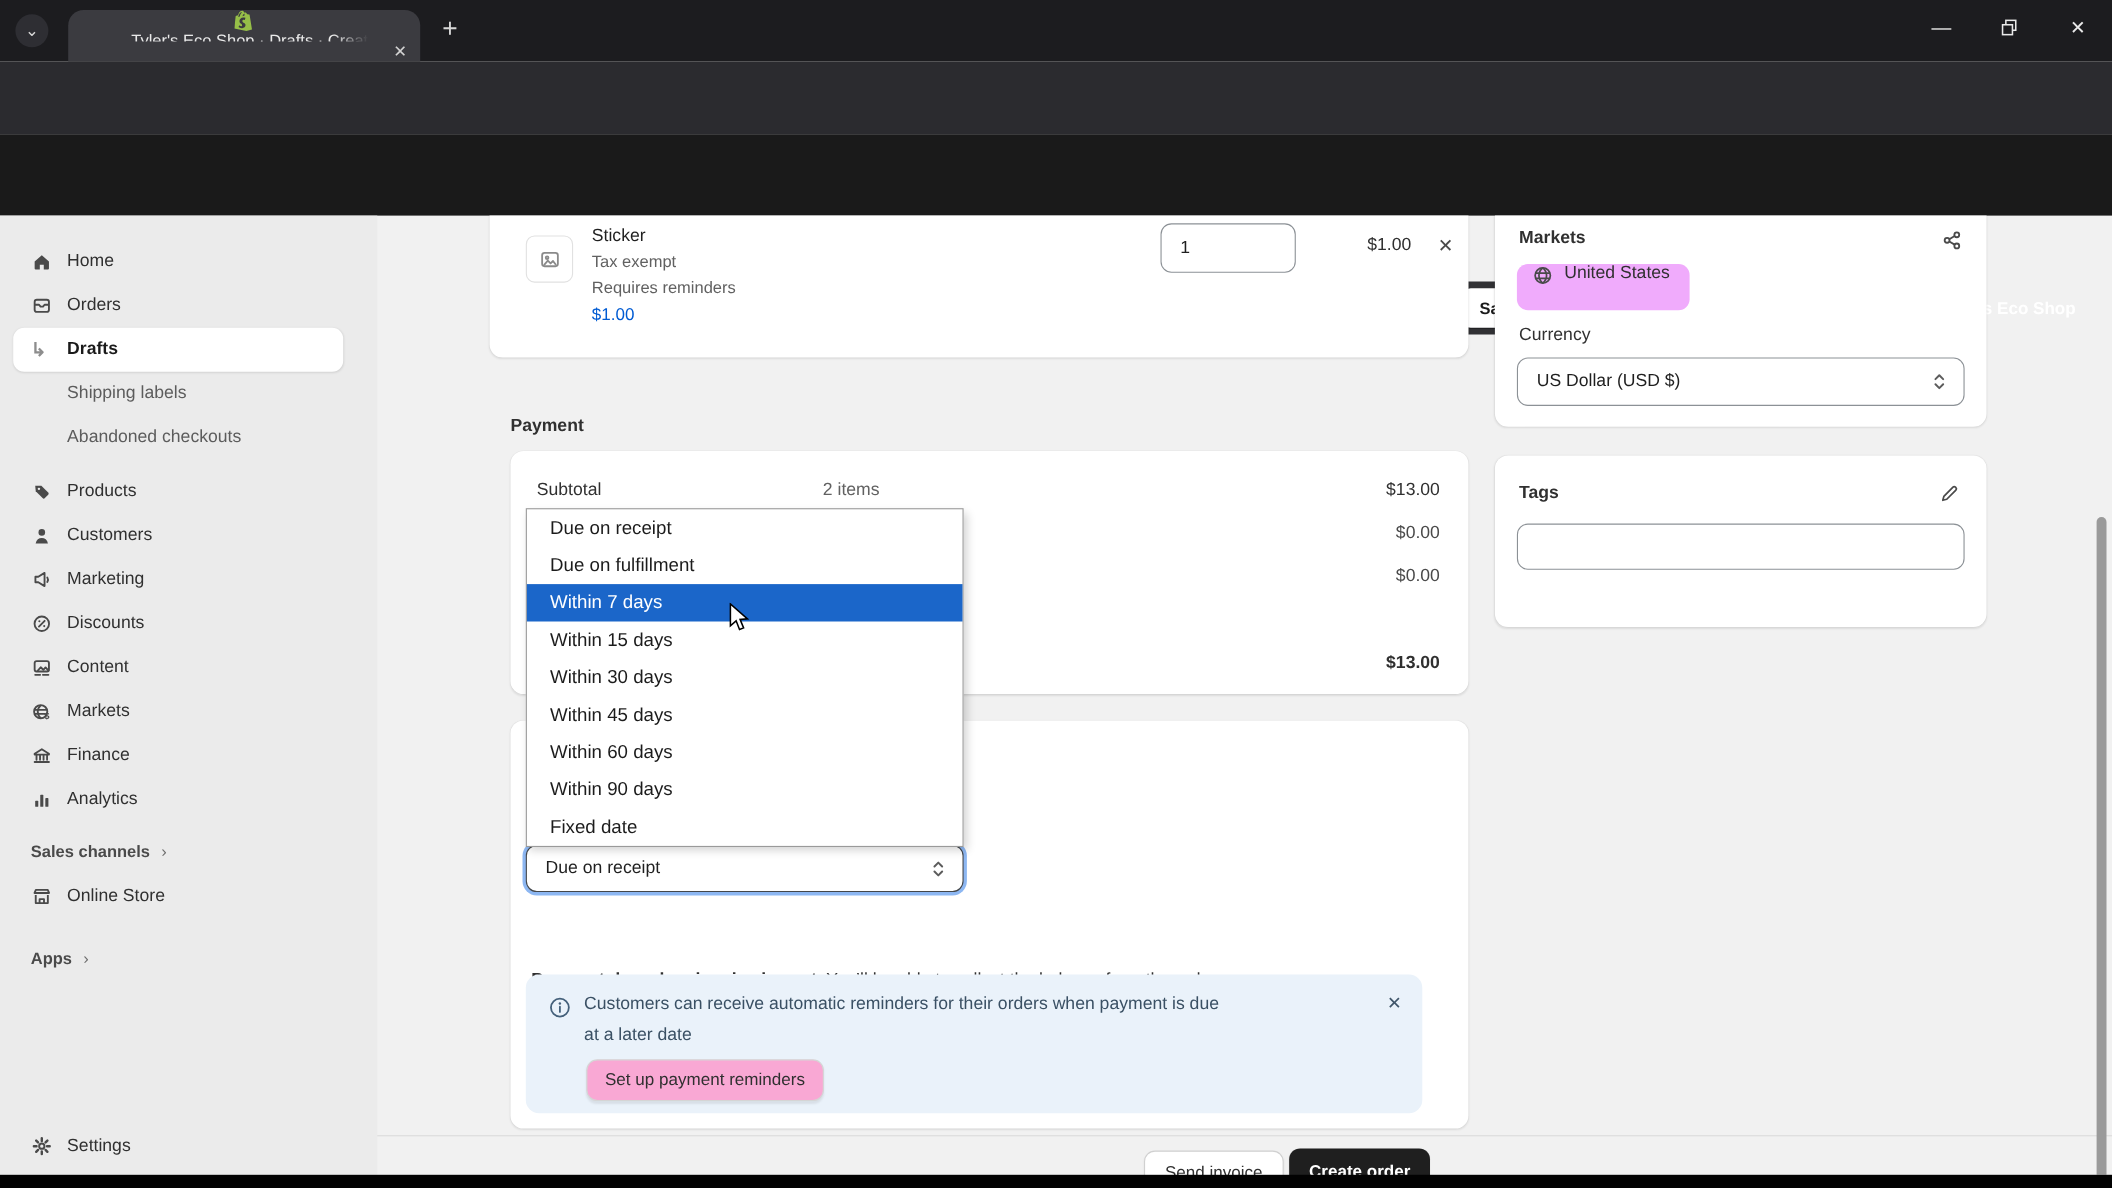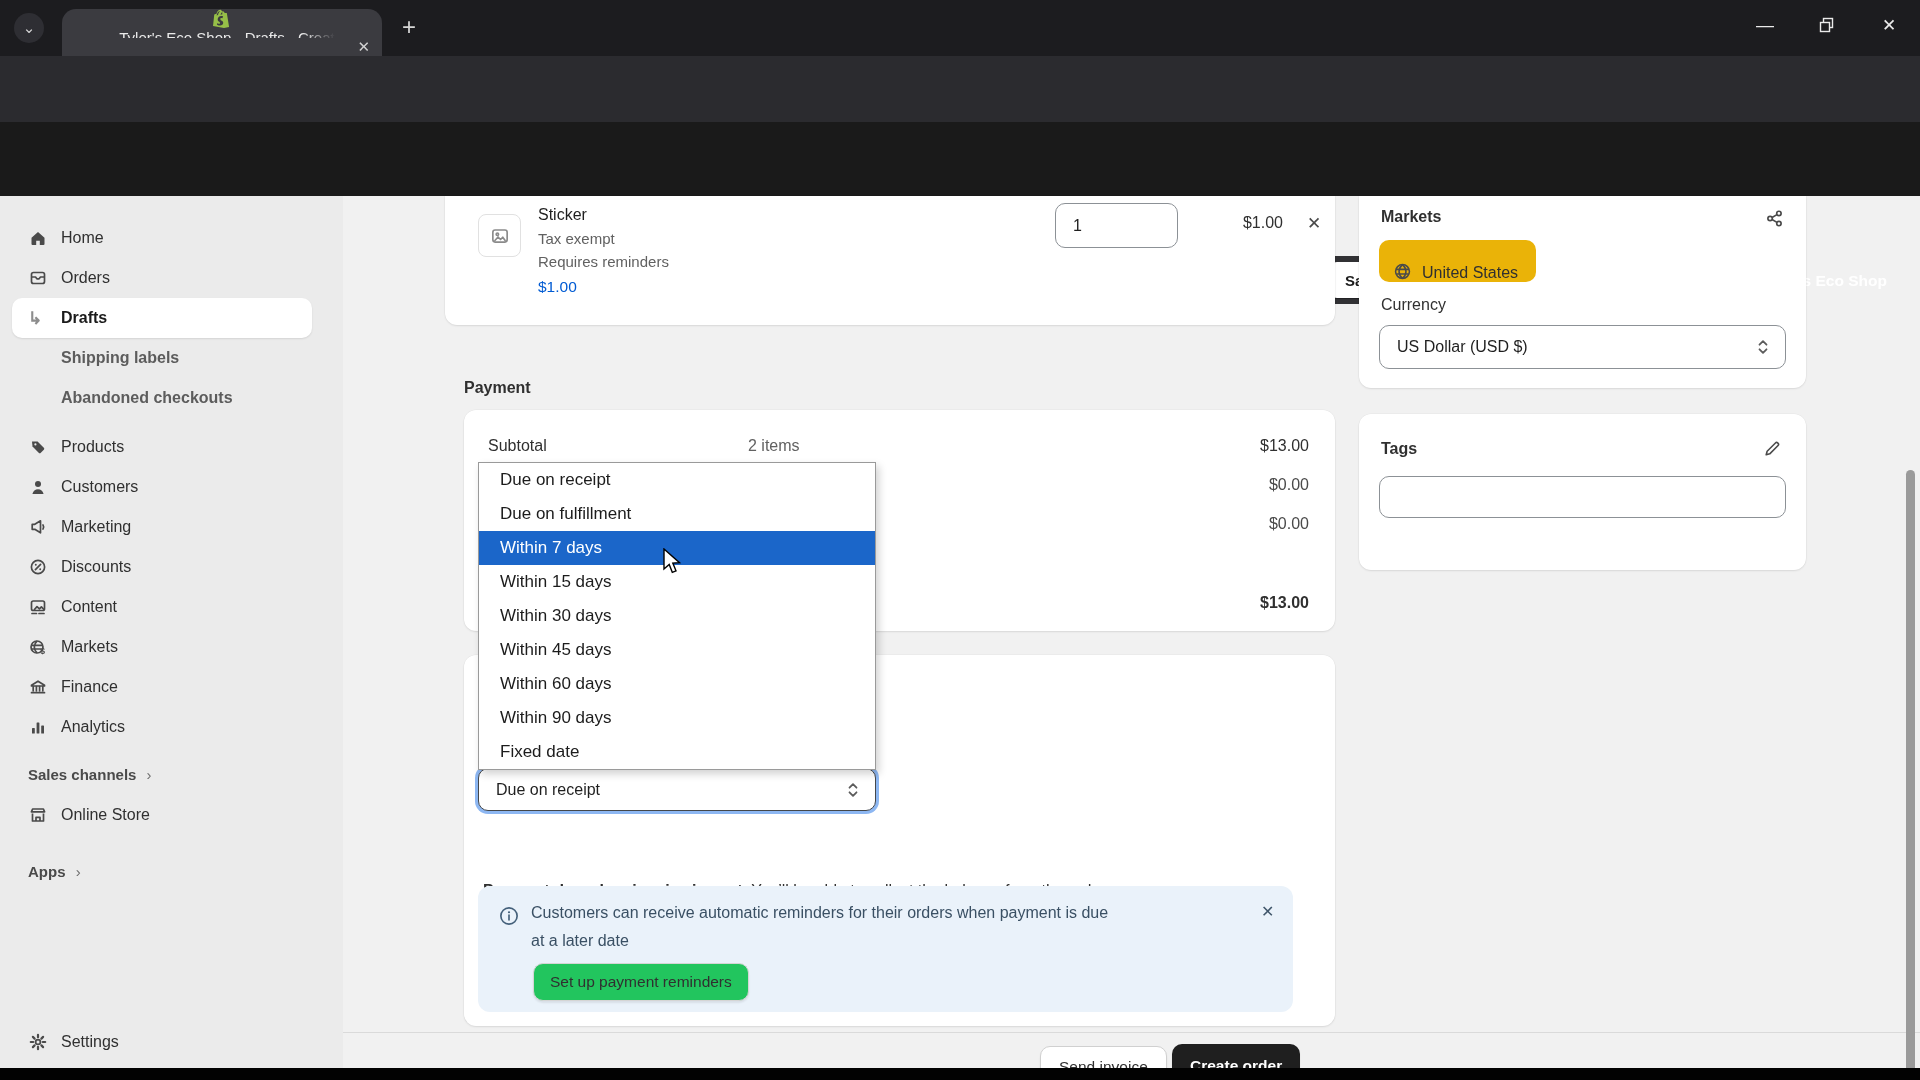--- a/index.html
+++ b/index.html
@@ -57,21 +57,21 @@
   #storechip { left:1716px; top:135px; height:48px; display:flex; align-items:center; }
   #avatar { width:36px; height:36px; border-radius:9px; background:#8a63f3; color:#fff; font-size:11.5px;
     font-weight:bold; display:flex; align-items:center; justify-content:center; }
   #store-name { color:#fff; font-size:15.5px; font-weight:bold; margin-left:11px; }
 
   
   #sidebar { left:0; top:196px; width:343px; height:872px; background:#ebebeb; }
   .nav-item { position:absolute; left:12px; width:300px; height:40px; display:flex; align-items:center;
     padding-left:16px; border-radius:10px; color:#303030; font-size:16px; font-weight:500; }
   .nav-item .ico { width:20px; height:20px; margin-right:13px; flex:0 0 auto; }
-  .nav-item.sub { padding-left:49px; color:#5c5c5c; font-weight:700; }
+  .nav-item.sub { padding-left:49px; color:#5c5c5c; font-weight:400; }
   .nav-item.selected { background:#ffffff; color:#1a1a1a; font-weight:bold;
     box-shadow:0 1px 2px rgba(0,0,0,.10); padding-left:16px; }
   .nav-item.selected .subarrow { width:20px; margin-right:13px; color:#8d8d8d; font-size:17px; }
   .nav-head { position:absolute; left:28px; color:#4a4a4a; font-size:15px; font-weight:bold; }
   .nav-head .chev { color:#6e6e6e; font-weight:normal; margin-left:6px; }
 
   
   .card { position:absolute; background:#fff; border-radius:12px; box-shadow:0 1px 2px rgba(0,0,0,.09), 0 0 0 0.5px rgba(0,0,0,.04); }
   #item-card { left:445px; top:196px; width:890px; height:129px; border-radius:0 0 12px 12px; }
   #thumb { left:33px; top:18px; width:43px; height:43px; border:1px solid #e1e1e1; border-radius:8px;
@@ -100,21 +100,21 @@
   #terms-select { left:14px; top:113px; width:398px; height:43px; border:1.5px solid #44474a; border-radius:10px;
     background:#fff; box-shadow:0 0 0 3px #8db7f2; display:flex; align-items:center;
     padding:0 14px 0 17px; font-size:16px; color:#1f1f1f; }
   #terms-select .updown { margin-left:auto; }
   #terms-note { left:19px; top:227px; font-size:16px; color:#303030; width:820px; }
   #terms-note b { font-weight:bold; }
   #banner { left:14px; top:231px; width:815px; height:126px; background:#eaf2fa; border-radius:12px; }
   #banner-icon { left:20px; top:19px; }
   #banner-text { left:53px; top:13px; width:690px; font-size:16px; color:#3a5064; line-height:28px; }
   #banner-close { left:783px; top:16px; font-size:16px; color:#40566a; }
-  #banner-btn { left:55px; top:77px; height:38px; padding:0 16px; background:#22c55e; border:1px solid #d5d5d5;
+  #banner-btn { left:55px; top:77px; height:38px; padding:0 16px; background:#f9a8d4; border:1px solid #d5d5d5;
     border-radius:10px; box-shadow:0 2px 2px rgba(0,0,0,.08); display:inline-flex; align-items:center;
     font-size:15.5px; font-weight:500; color:#303030; }
 
   #footer-divider { left:343px; top:1032px; width:1577px; height:1px; background:#dadada; }
   #send-invoice-btn { left:1040px; top:1046px; height:42px; padding:0 18px; background:#fff; border:1px solid #d0d0d0;
     border-radius:10px; box-shadow:0 2px 2px rgba(0,0,0,.08); display:inline-flex; align-items:center;
     font-size:15.5px; font-weight:500; color:#303030; }
   #create-order-btn { left:1172px; top:1044px; height:44px; padding:0 18px; background:#1f1f1f; border-radius:10px;
     display:inline-flex; align-items:center; font-size:15.5px; font-weight:bold; color:#fff;
     box-shadow:inset 0 -2px 0 rgba(0,0,0,.6), 0 1px 1px rgba(0,0,0,.2); }
@@ -122,22 +122,22 @@
   
   #terms-menu { left:478px; top:462px; width:398px; background:#fff; border:1px solid #9a9a9a;
     box-shadow:3px 4px 8px rgba(0,0,0,.18); z-index:40; }
   .opt { height:34px; display:flex; align-items:center; padding-left:21px; font-size:17px; color:#1c1c1c; }
   .opt.hl { background:#1b66c9; color:#fff; }
 
   
   #markets-card { left:1359px; top:196px; width:447px; height:192px; border-radius:0 0 12px 12px; }
   #markets-title { left:22px; top:12px; font-size:16px; font-weight:bold; color:#303030; }
   #markets-manage { left:405px; top:12px; }
-  #market-chip { left:20px; top:44px; height:42px; background:#eab308; border-radius:10px;
-    display:inline-flex; align-items:flex-end; padding:0 18px 0 13px; }
+  #market-chip { left:20px; top:44px; height:42px; background:#f0abfc; border-radius:10px;
+    display:inline-flex; align-items:flex-start; padding:0 18px 0 13px; }
   #market-chip span { font-size:16px; color:#303030; margin-left:9px; }
   #currency-label { left:22px; top:100px; font-size:16px; color:#303030; }
   #currency-select { left:20px; top:129px; width:407px; height:44px; border:1.5px solid #8c9196; border-radius:10px;
     background:#fff; display:flex; align-items:center; padding:0 14px 0 17px; font-size:16px; color:#1f1f1f; }
   #currency-select .updown { margin-left:auto; }
 
   #tags-card { left:1359px; top:414px; width:447px; height:156px; }
   #tags-title { left:22px; top:26px; font-size:16px; font-weight:bold; color:#303030; }
   #tags-edit { left:403px; top:24px; }
   #tags-input { left:20px; top:62px; width:407px; height:42px; border:1.5px solid #8c9196; border-radius:10px; background:#fff; }

